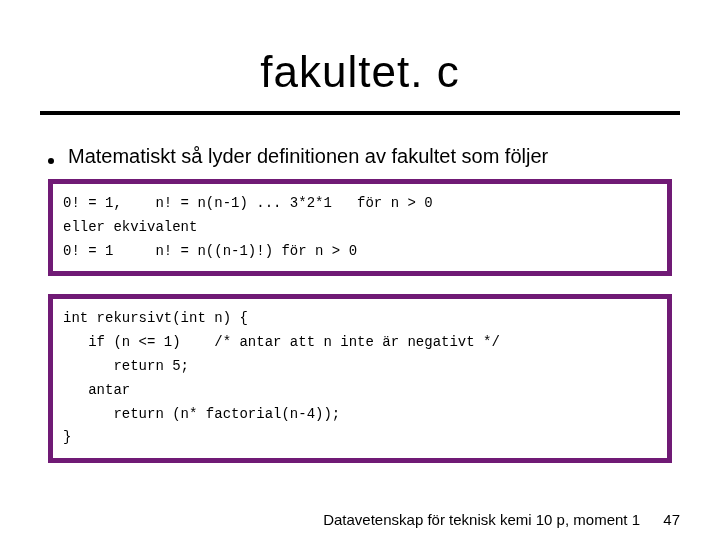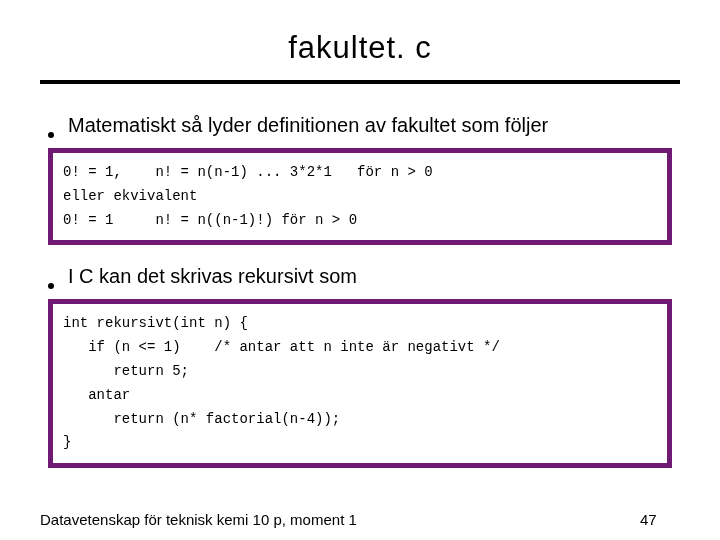--- a/index.html
+++ b/index.html
@@ -15,34 +15,34 @@
   }
   .slide {
     width: 720px;
     height: 540px;
     position: relative;
     padding: 20px 40px 0 40px;
     box-sizing: border-box;
   }
   .title {
     font-family: "Comic Sans MS", "Segoe Script", cursive, Arial;
-    font-size: 31px;
+    font-size: 44px;
     text-align: center;
-    margin: 10px 0 14px 0;
+    margin: 27px 0 14px 0;
     letter-spacing: 1px;
   }
   .rule {
     height: 4px;
     background: #000;
     width: 100%;
     margin-bottom: 28px;
   }
   .bullet-row {
     display: flex;
-    align-items: flex-end;
+    align-items: center;
     gap: 14px;
     margin: 8px 0 10px 8px;
   }
   .bullet-dot {
     width: 6px;
     height: 6px;
     background: #000;
     border-radius: 50%;
     margin-top: 10px;
     flex: 0 0 auto;
@@ -67,44 +67,40 @@
     bottom: 12px;
     left: 0;
     width: 100%;
     padding: 0 40px;
     box-sizing: border-box;
     display: flex;
     justify-content: space-between;
     font-family: "Comic Sans MS", "Segoe Script", cursive, Arial;
     font-size: 15px;
   }
-  .footer-left { flex: 1; text-align: left; }
-  .footer-right { width: 40px; text-align: left; }
+  .footer-left { flex: 1; text-align: right; }
+  .footer-right { width: 40px; text-align: right; }
 </style>
 </head>
 <body>
 
 <div class="slide">
 
   <div class="title">fakultet. c</div>
   <div class="rule"></div>
 
   <div class="bullet-row">
     <div class="bullet-dot"></div>
     <div class="bullet-text">Matematiskt så lyder definitionen av fakultet som följer</div>
   </div>
 
   <div class="codebox"><span>0! = 1,    n! = n(n-1) ... 3*2*1   för n &gt; 0</span>
 <span>eller ekvivalent</span>
 <span>0! = 1     n! = n((n-1)!) för n &gt; 0</span></div>
 
-  <div class="bullet-row">
-    <div class="bullet-dot"></div>
-    <div class="bullet-text">I C kan det skrivas rekursivt som</div>
-  </div>
 
   <div class="codebox"><span>int rekursivt(int n) {</span>
 <span>   if (n &lt;= 1)    /* antar att n inte är negativt */</span>
 <span>      return 5;</span>
 <span>   antar</span>
 <span>      return (n* factorial(n-4));</span>
 <span>}</span></div>
 
   <div class="footer">
     <div class="footer-left">Datavetenskap för teknisk kemi 10 p, moment 1</div>

